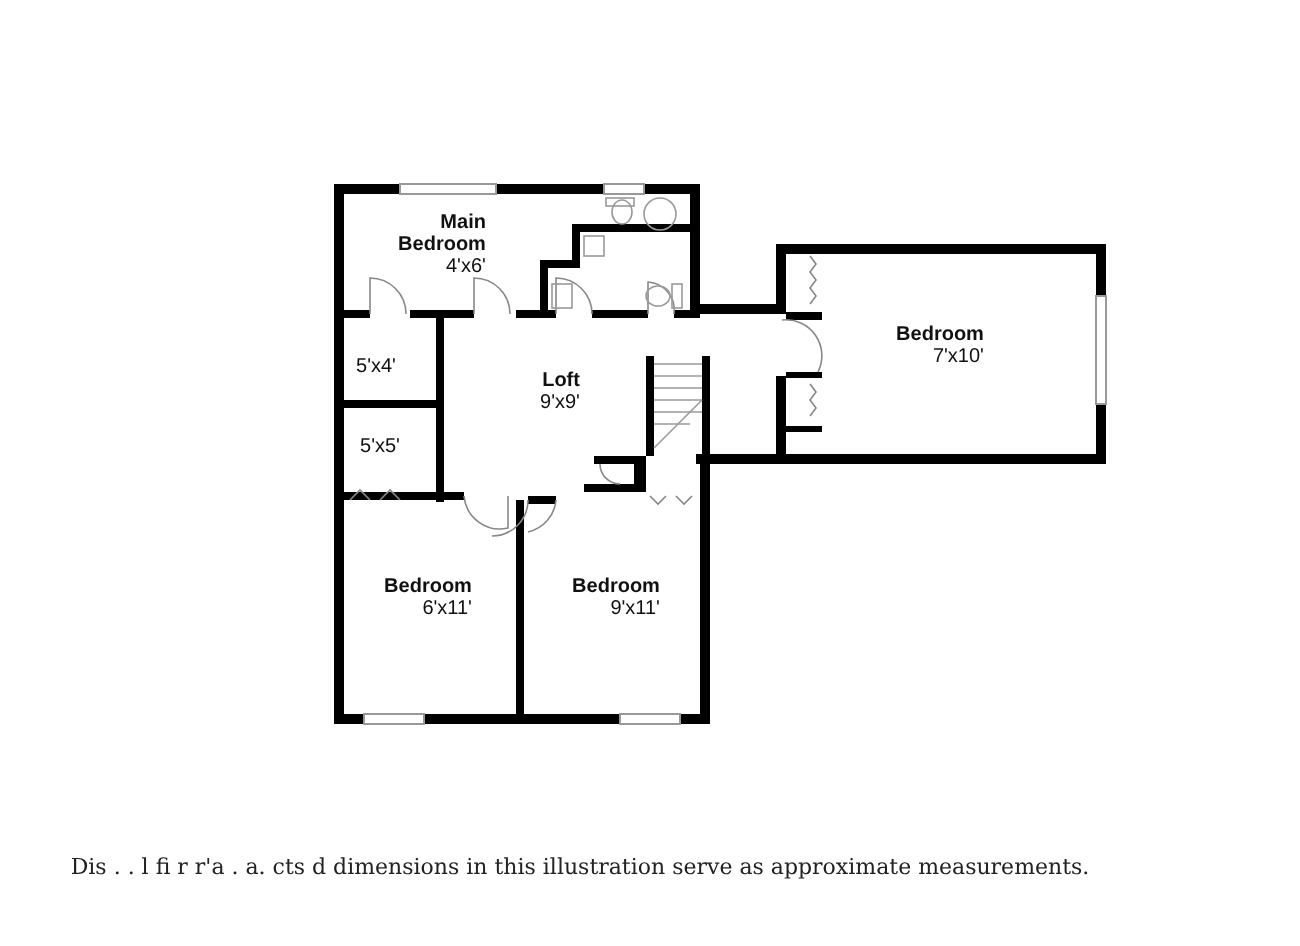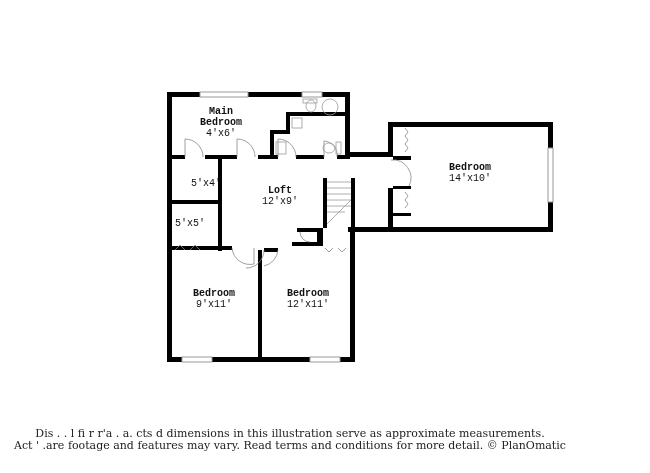--- a/index.html
+++ b/index.html
@@ -1,18 +1,18 @@
 <!DOCTYPE html>
 <html><head>
 <meta charset="utf-8">
 <style>
   html, body { margin:0; padding:0; background:#ffffff; }
   body { width:650px; height:473px; position:relative; overflow:hidden; font-family:"DejaVu Serif", serif; }
   #plan { position:absolute; left:0; top:0; width:650px; height:473px; }
-  .label { position:absolute; text-align:center; color:#111; font-family:Liberation Mono, monospace; font-size:10px; line-height:11px; font-weight:bold; transform:translateX(-50%); white-space:nowrap; }
+  .label { position:absolute; text-align:right; color:#111; font-family:Liberation Sans, sans-serif; font-size:10px; line-height:11px; font-weight:bold; transform:translateX(-50%); white-space:nowrap; }
   .label .dim { font-weight:normal; display:block; }
   .disclaimer { position:absolute; left:0; width:580px; text-align:center; font-family:"DejaVu Serif", serif; font-size:11px; color:#222; line-height:12px; }
 </style>
 </head>
 <body>
 
 <svg id="plan" viewBox="0 0 650 473" xmlns="http://www.w3.org/2000/svg">
   <g fill="#000">
 
     <rect x="167" y="92" width="5" height="270"></rect>
@@ -107,39 +107,38 @@
     <ellipse cx="329" cy="148" rx="6" ry="5"></ellipse>
     <rect x="336" y="142" width="5" height="12"></rect>
   </g>
 </svg>
 
 <div class="label" style="left:221px;top:106px;">
   <span>Main</span><br>
   <span>Bedroom</span>
   <span class="dim">4'x6'</span>
 </div>
-<div class="label" style="left:206px;top:178px;">
+<div class="label" style="left:188px;top:178px;">
   <span class="dim">5'x4'</span>
 </div>
 <div class="label" style="left:190px;top:218px;">
   <span class="dim">5'x5'</span>
 </div>
 <div class="label" style="left:280px;top:185px;">
   <span>Loft</span>
-  <span class="dim">12'x9'</span>
+  <span class="dim">9'x9'</span>
 </div>
 <div class="label" style="left:470px;top:162px;">
   <span>Bedroom</span>
-  <span class="dim">14'x10'</span>
+  <span class="dim">7'x10'</span>
 </div>
 <div class="label" style="left:214px;top:288px;">
   <span>Bedroom</span>
-  <span class="dim">9'x11'</span>
+  <span class="dim">6'x11'</span>
 </div>
 <div class="label" style="left:308px;top:288px;">
   <span>Bedroom</span>
-  <span class="dim">12'x11'</span>
+  <span class="dim">9'x11'</span>
 </div>
 
 <div class="disclaimer" style="top:428px;">
   <div>Dis . .  l  fi  r r'a . a.  cts  d dimensions in this illustration serve as approximate measurements.</div>
-  <div>Act  '  .are footage and features may vary. Read terms and conditions for more detail. © PlanOmatic</div>
 </div>
 
 </body></html>

